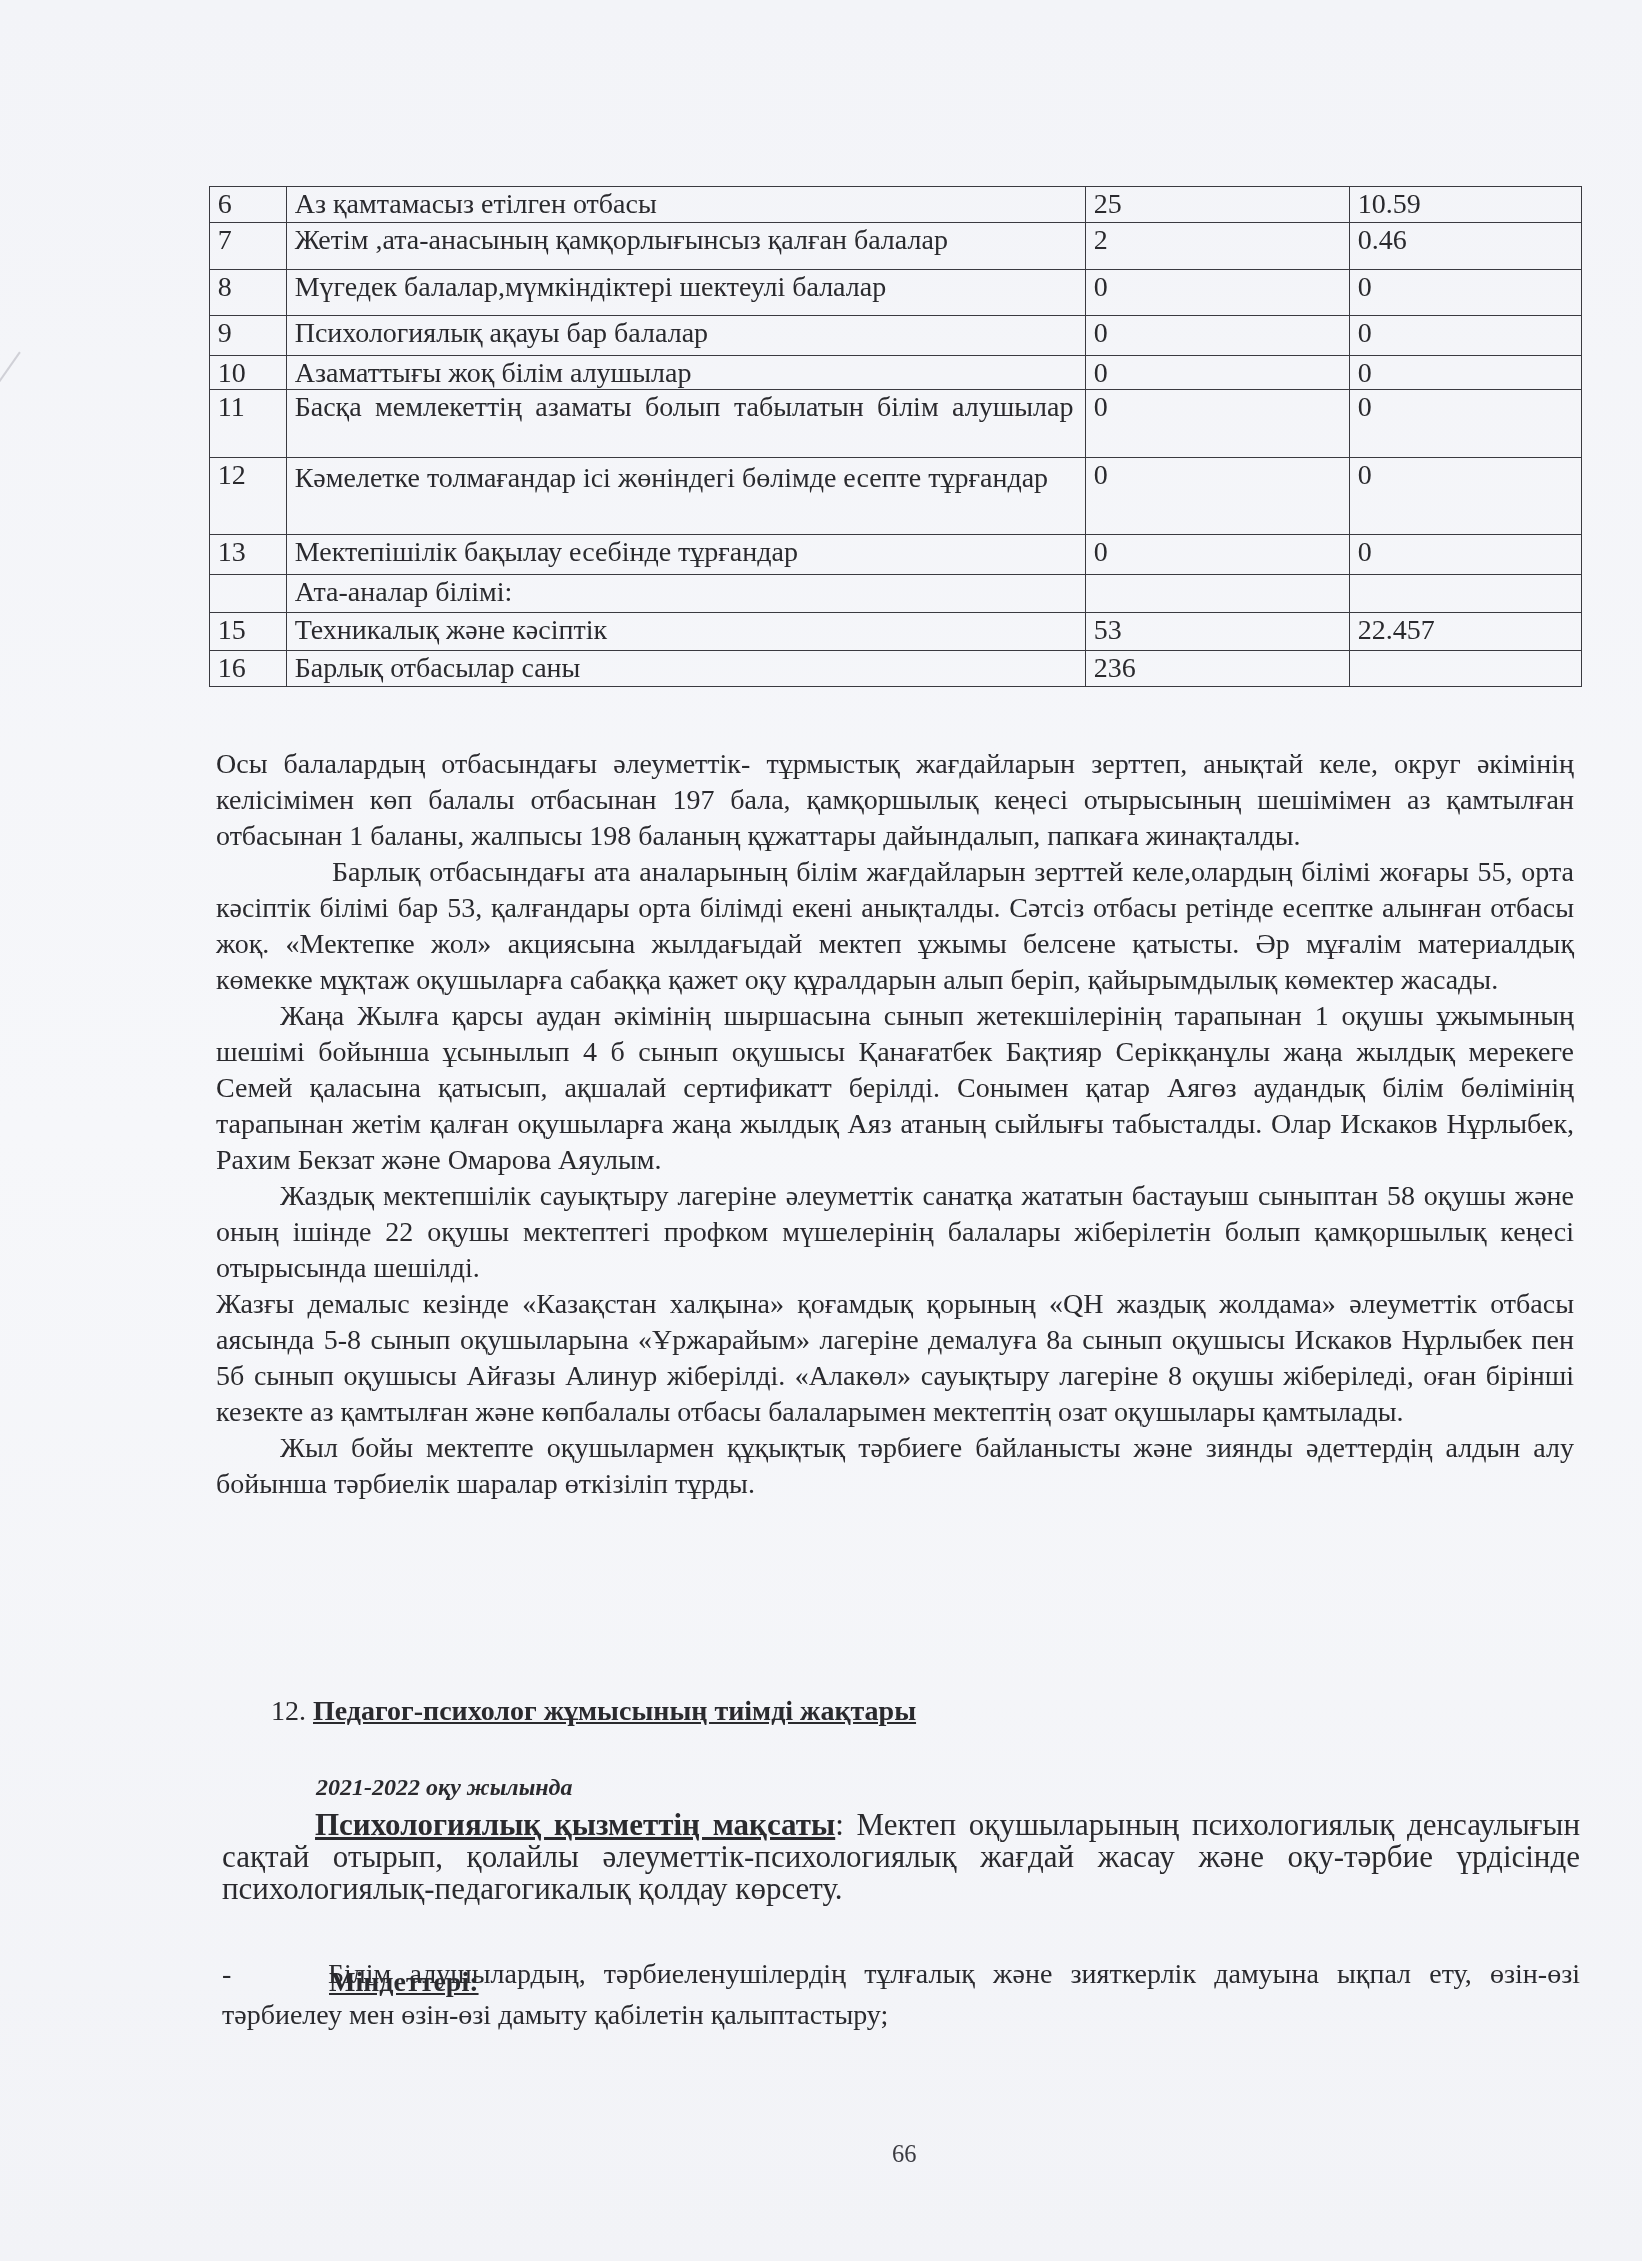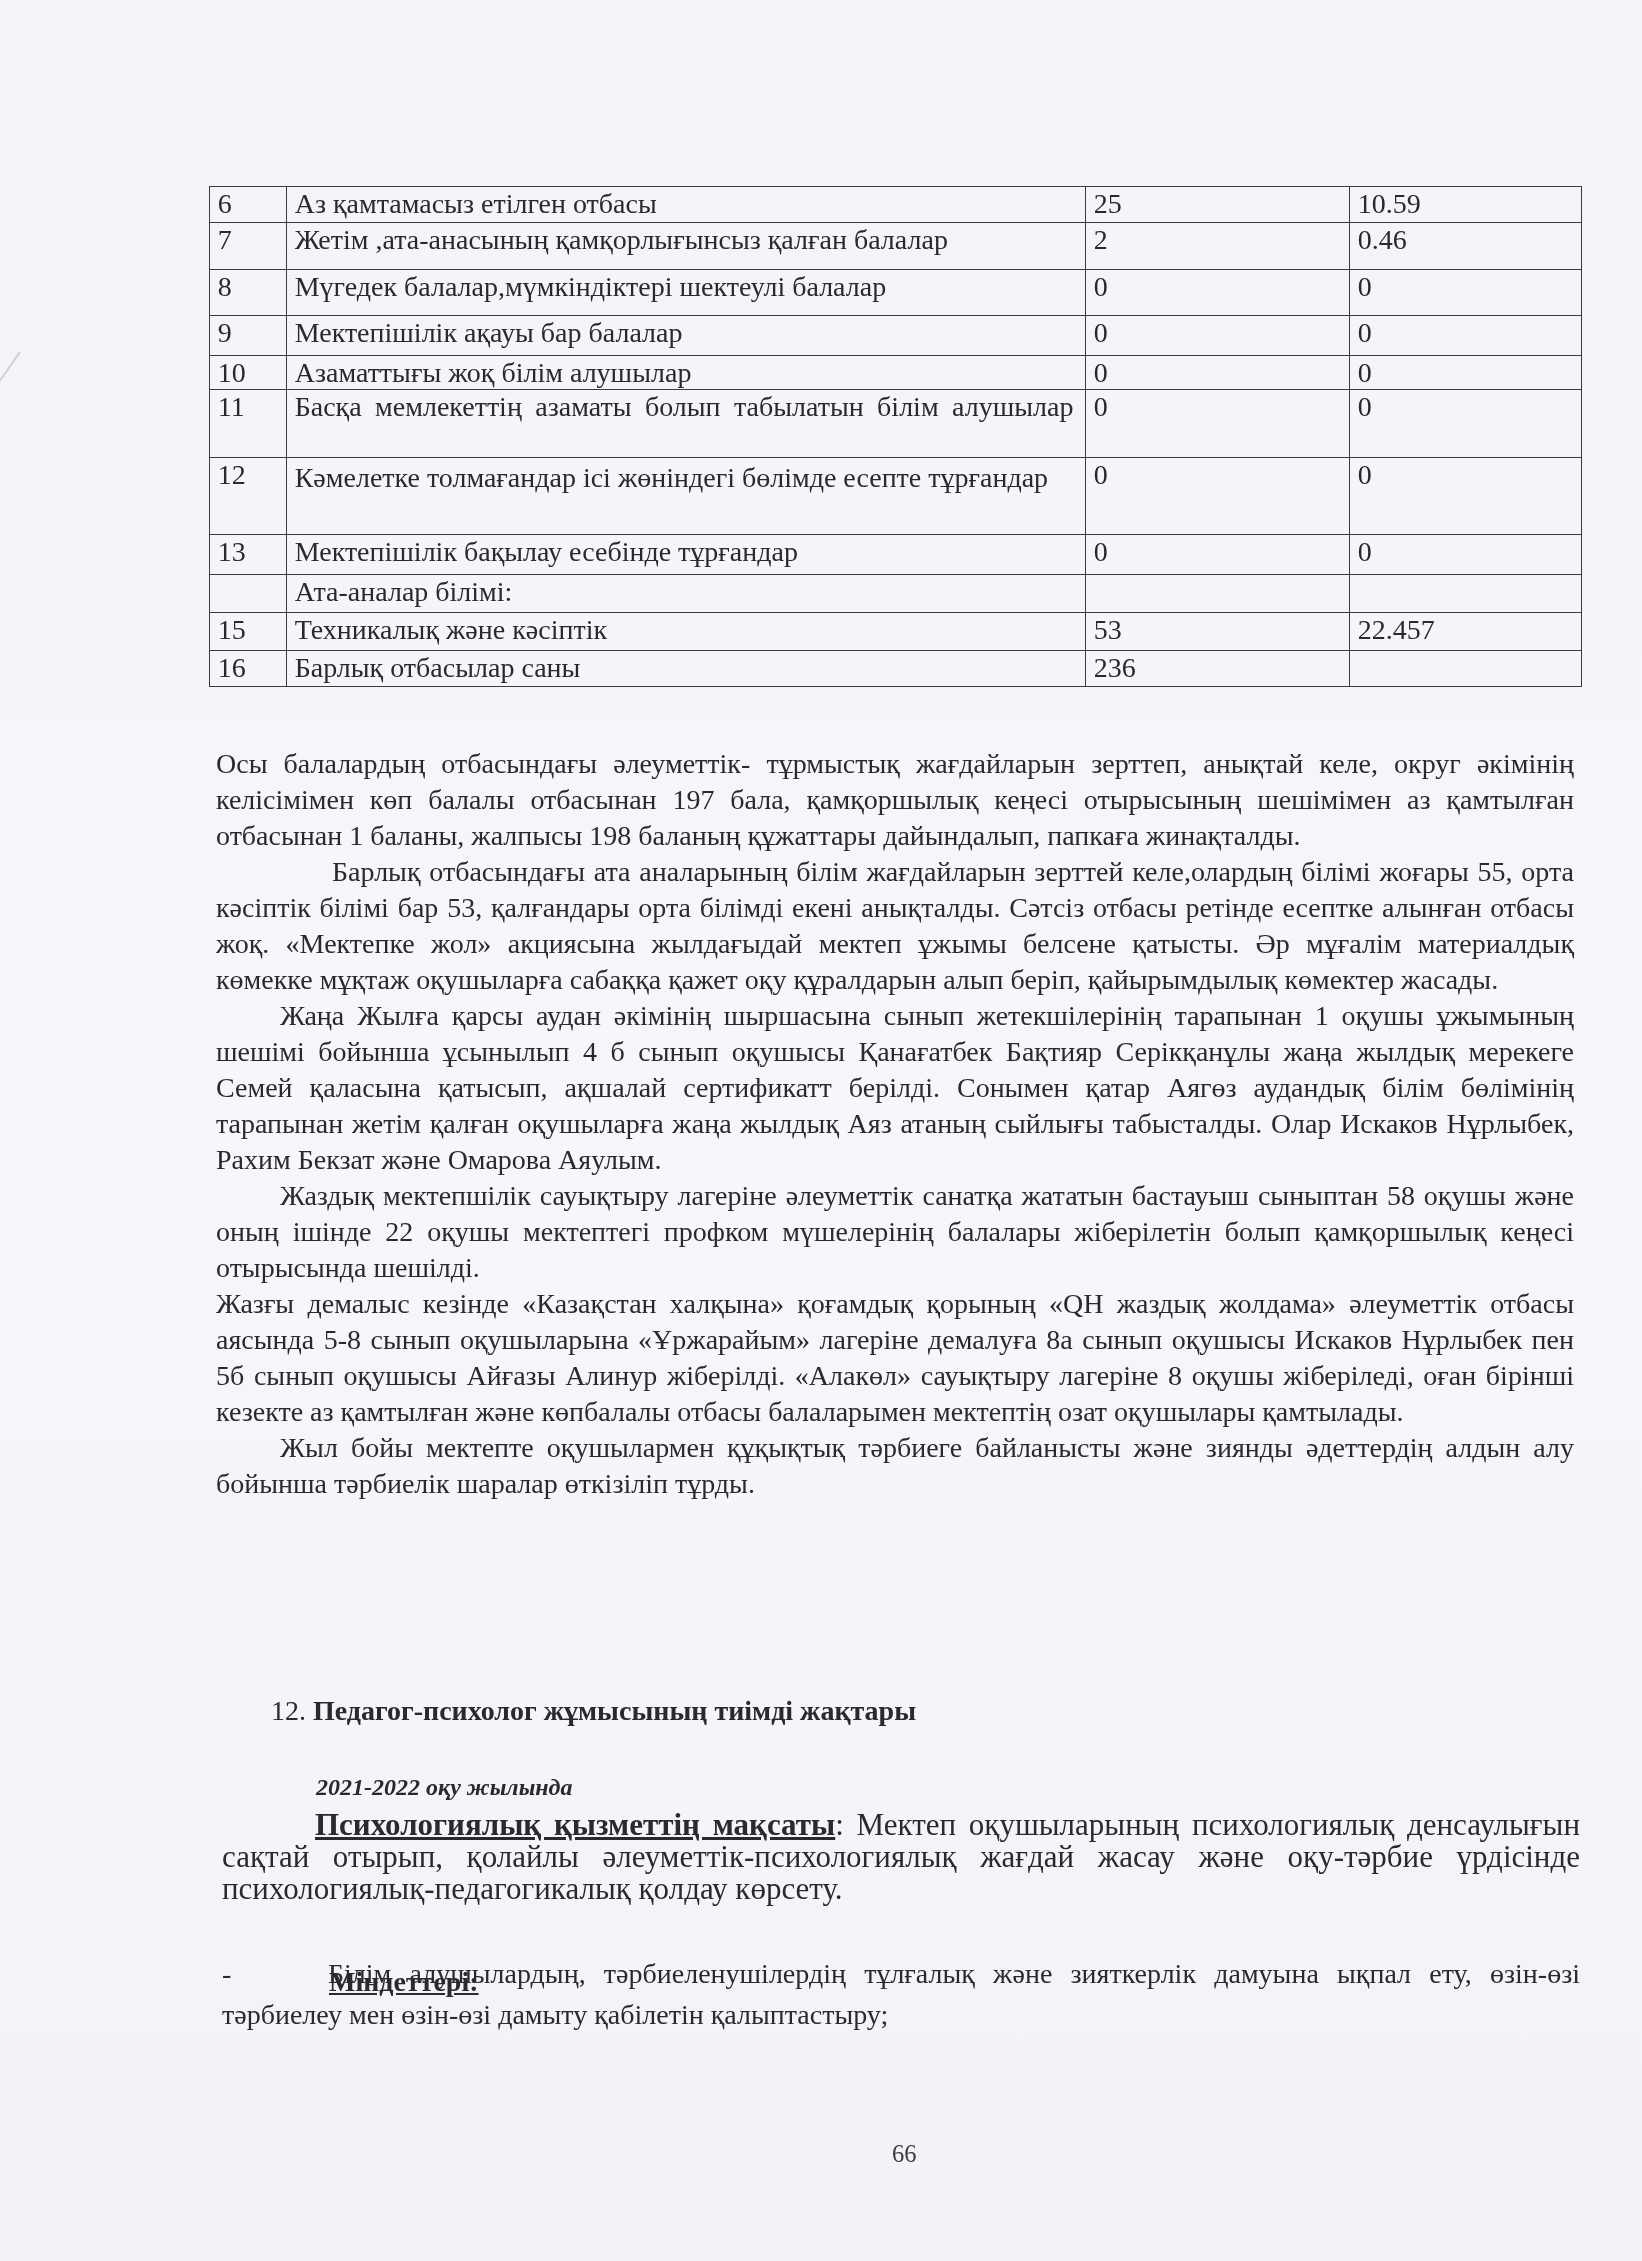--- a/index.html
+++ b/index.html
@@ -58,21 +58,21 @@
     text-align: justify;
   }
   .p { margin: 0; }
   .indent { text-indent: 64px; }
   .indent2 { text-indent: 116px; }
 
   .section-heading {
     position: absolute; left: 271px; top: 1693px;
     font-size: 28px; line-height: 35px;
   }
-  .section-heading .title { font-weight: bold; }
+  .section-heading .title { font-weight: bold; text-decoration: underline; }
   .year-heading {
     position: absolute; left: 316px; top: 1770px;
     font-size: 24px; font-weight: bold; line-height: 35px; font-style: italic;
   }
   .goal {
     position: absolute; left: 222px; top: 1809px; width: 1358px;
     font-size: 31px; line-height: 32px; text-align: justify;
   }
   .goal .lbl { font-weight: bold; text-decoration: underline; }
   .tasks-heading {
@@ -116,21 +116,21 @@
         <td>0.46</td>
       </tr>
       <tr class="r8">
         <td>8</td>
         <td>Мүгедек балалар,мүмкіндіктері шектеулі балалар</td>
         <td>0</td>
         <td>0</td>
       </tr>
       <tr class="r9">
         <td>9</td>
-        <td>Мектепішілік ақауы бар балалар</td>
+        <td>Психологиялық ақауы бар балалар</td>
         <td>0</td>
         <td>0</td>
       </tr>
       <tr class="r10">
         <td>10</td>
         <td>Азаматтығы жоқ білім алушылар</td>
         <td>0</td>
         <td>0</td>
       </tr>
       <tr class="r11">

